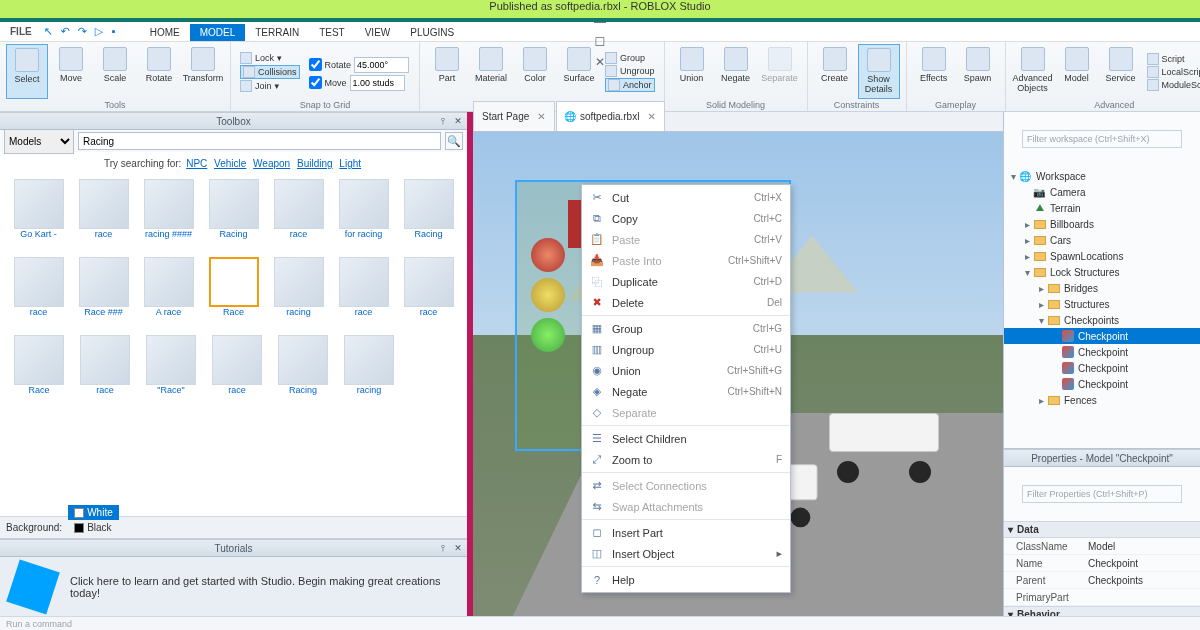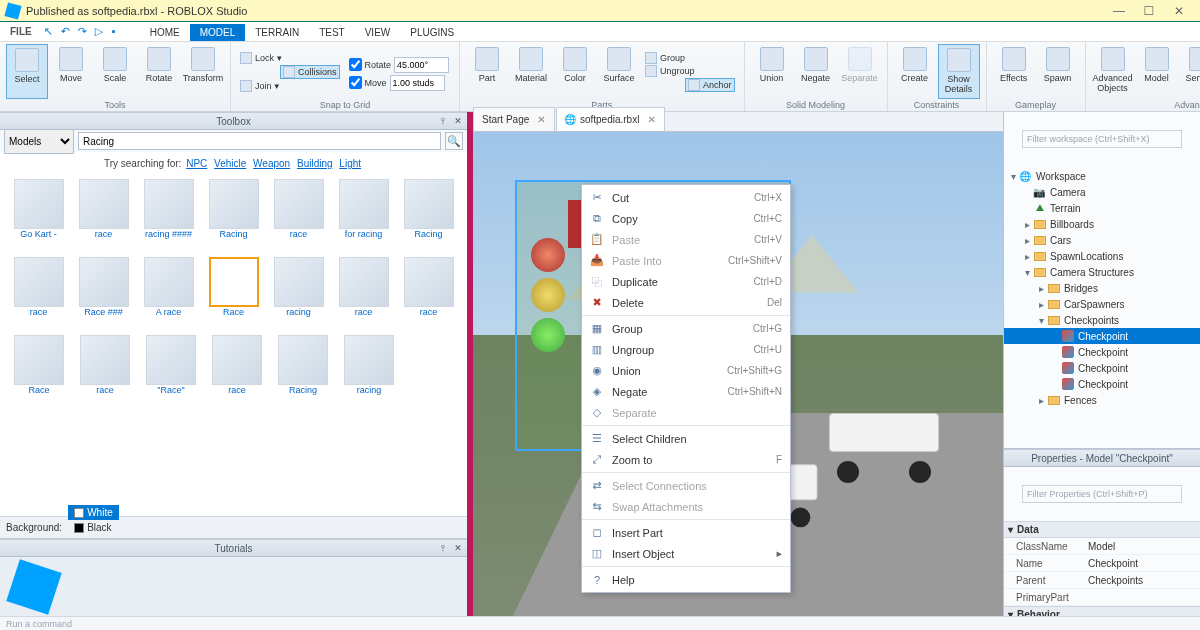--- a/index.html
+++ b/index.html
@@ -1,17 +1,17 @@
 <!DOCTYPE html>
 <html><head>
 <meta charset="utf-8">
 <style>
 * { box-sizing: border-box; margin: 0; padding: 0; font-family: "Segoe UI", Tahoma, sans-serif; }
 body { width: 1200px; height: 630px; background: #fff; overflow: hidden; font-size: 11px; color: #333; }
-.titlebar { height: 22px; background: #fef9c3; display: flex; align-items: center; padding: 0 6px; border-bottom: 1px solid #0f766e; }
+.titlebar { height: 22px; background: #bef264; display: flex; align-items: center; padding: 0 6px; border-bottom: 4px solid #0f766e; flex-direction: column; }
 .titlebar .logo { width: 14px; height: 14px; background: #00a2ff; transform: rotate(15deg); margin-right: 6px; }
 .titlebar .title { flex: 1; font-size: 11px; }
 .titlebar .winbtn { width: 30px; height: 20px; text-align: center; line-height: 20px; cursor: pointer; font-size: 12px; color:#666;}
 .menubar { height: 20px; background: #fff; display: flex; align-items: center; padding: 0 4px; gap: 2px; border-bottom: 1px solid #ddd; }
 .filemenu { font-size: 10px; padding: 2px 6px; font-weight: bold; color: #555; }
 .qat { display: flex; gap: 3px; margin-left: 4px; margin-right: 12px; }
 .qat span { width: 14px; height: 14px; display: inline-block; color: #0078d4; }
 .tab { padding: 3px 10px; font-size: 10px; cursor: pointer; }
 .tab.active { background: #0078d4; color: #fff; }
 .ribbon { height: 70px; background: linear-gradient(#f7f9fb,#eef2f6); border-bottom: 1px solid #c9d4e0; display: flex; }
@@ -20,21 +20,21 @@
 .rgroup .glabel { font-size: 9px; color: #6b7785; text-align: center; padding: 1px 0; }
 .rbtn-lg { width: 42px; display: flex; flex-direction: column; align-items: center; justify-content: flex-start; padding-top: 3px; cursor: pointer; font-size: 9px; text-align: center; gap: 2px;}
 .rbtn-lg .ic { width: 24px; height: 24px; background: #dbe6f2; border: 1px solid #a7c0dc; border-radius: 2px; }
 .rbtn-lg.sel { background: #cde6f7; border: 1px solid #5ca9e0; }
 .rsub { display: flex; flex-direction: column; justify-content: center; gap: 2px; font-size: 9px; padding: 4px 4px 0 4px;}
 .rsub label { display: flex; align-items: center; gap: 3px;}
 .rsub input[type=text]{ width: 55px; height: 16px; font-size: 9px; border: 1px solid #b5c4d6; padding: 0 2px;}
 .rmini { display:flex; flex-direction:column; justify-content:center; gap:1px; padding:2px 3px; font-size:9px;}
 .rmini div{display:flex;align-items:center;gap:3px;cursor:pointer;}
 .rmini .mi{width:12px;height:12px;background:#dce7f3;border:1px solid #a9c2de;}
-.rmini .hl{background:#cde6f7;border:1px solid #5ca9e0;padding:0 2px;margin-left:40px;}
+.rmini .hl{background:#cde6f7;border:1px solid #5ca9e0;padding:0 2px;}
 
 .workarea { display: flex; height: 504px; }
 .left { width: 473px; display: flex; flex-direction: column; border-right: 6px solid #be185d; }
 .panelhdr { height: 18px; background: linear-gradient(#e6ecf2,#d5dee8); border-top:1px solid #c1ccd9; border-bottom: 1px solid #b2bfcd; font-size: 10px; display: flex; align-items: center; justify-content: center; position: relative; color:#4a5866;}
 .panelhdr .pbtn { position: absolute; right: 2px; display: flex; gap: 1px; }
 .panelhdr .pbtn span{width:14px;text-align:center;cursor:pointer;font-size:9px;}
 .toolbox-ctrl { height: 22px; display: flex; align-items: center; padding: 2px 4px; gap: 4px; background:#f6f8fa;}
 .toolbox-ctrl select { height: 25px; font-size: 10px; border: 1px solid #b3c0cf; width: 70px;}
 .toolbox-ctrl input { flex: 1; height: 18px; font-size: 10px; border: 1px solid #b3c0cf; padding: 0 4px;}
 .toolbox-ctrl .sicon{width:18px;height:18px;border:1px solid #b3c0cf;display:flex;align-items:center;justify-content:center;color:#666;}
@@ -50,21 +50,21 @@
 .bgopt { display: flex; align-items: center; gap: 3px; padding: 1px 5px; cursor: pointer; border:1px solid transparent;}
 .bgopt.sel { background: #0078d4; color: #fff; }
 .bgopt .sw{width:10px;height:10px;border:1px solid #888;}
 .tutorials { height: 78px; background: #e8eef4; border-top:1px solid #c6d0db;}
 .tutbody{display:flex;align-items:center;padding:6px 12px;gap:16px;height:60px;}
 .tutbody .cube{width:44px;height:44px;background:#00a2ff;transform:rotate(18deg);}
 .tutbody .txt{font-size:11px;color:#333;}
 
 .center { flex: 1; position: relative; background: #758a6e; display:flex;flex-direction:column;}
 .doctabs{height:20px;background:#eef2f6;display:flex;align-items:flex-end;border-bottom:1px solid #b8c5d4;}
-.doctab{height:24px;padding:0 8px;font-size:10px;display:flex;align-items:center;gap:4px;border:1px solid #c4cfdb;border-bottom:none;background:#f6f8fa;margin-right:1px;cursor:pointer;}
+.doctab{height:30px;padding:0 8px;font-size:10px;display:flex;align-items:center;gap:4px;border:1px solid #c4cfdb;border-bottom:none;background:#f6f8fa;margin-right:1px;cursor:pointer;}
 .doctab.active{background:#fff;}
 .doctab .x{color:#888;margin-left:4px;}
 .viewport{flex:1;position:relative;overflow:hidden;}
 .sky{position:absolute;inset:0;background:linear-gradient(#9fc5e8 0%,#bcd6ed 42%,#758a6e 42%,#8a9680 100%);}
 .ground{position:absolute;left:0;right:0;top:42%;bottom:0;background:linear-gradient(#6c8361,#7d8b72);}
 .road{position:absolute;left:26%;right:0;top:58%;bottom:0;background:#9a9a9a;transform:perspective(420px) rotateX(46deg);transform-origin:top;}
 .gantry{position:absolute;left:8%;top:10%;width:52%;height:56%;border:2px solid #3ba7ff;background:rgba(106,153,78,0.22);}
 .banner{position:absolute;left:18%;top:14%;width:40%;height:10%;background:#b02e2e;color:#fff;font-style:italic;font-size:22px;display:flex;align-items:center;justify-content:center;font-family:Georgia,serif;}
 .tlight{position:absolute;left:11%;top:22%;display:flex;flex-direction:column;gap:6px;}
 .tlight div{width:34px;height:34px;border-radius:50%;}
@@ -413,20 +413,21 @@
     <div class="tutorials">
       <div class="panelhdr">
           <span>Tutorials</span>
         <div class="pbtn">
             <span>⫯</span>
             <span>✕</span>
           </div>
       </div>
       <div class="tutbody">
         <div class="cube"></div>
+        <div class="txt">Click here to learn and get started with Studio. Begin making great creations today!</div>
       </div>
     </div>
   </div>
 
   <div class="center">
     <div class="doctabs" id="doctabs">
         <div class="doctab">
           <span>Start Page</span>
           <span class="x">✕</span>
         </div>
@@ -597,35 +598,35 @@
           <span class="tic">
             <span class="fold"></span>
           </span>
           <span>SpawnLocations</span>
         </div>
         <div class="tn" style="padding-left: 18px;">
           <span class="tw">▾</span>
           <span class="tic">
             <span class="fold"></span>
           </span>
-          <span>Camera Structures</span>
+          <span>Lock Structures</span>
         </div>
         <div class="tn" style="padding-left: 32px;">
           <span class="tw">▸</span>
           <span class="tic">
             <span class="fold"></span>
           </span>
           <span>Bridges</span>
         </div>
         <div class="tn" style="padding-left: 32px;">
           <span class="tw">▸</span>
           <span class="tic">
             <span class="fold"></span>
           </span>
-          <span>CarSpawners</span>
+          <span>Structures</span>
         </div>
         <div class="tn" style="padding-left: 32px;">
           <span class="tw">▾</span>
           <span class="tic">
             <span class="fold"></span>
           </span>
           <span>Checkpoints</span>
         </div>
         <div class="tn sel" style="padding-left: 46px;">
           <span class="tw"></span>

